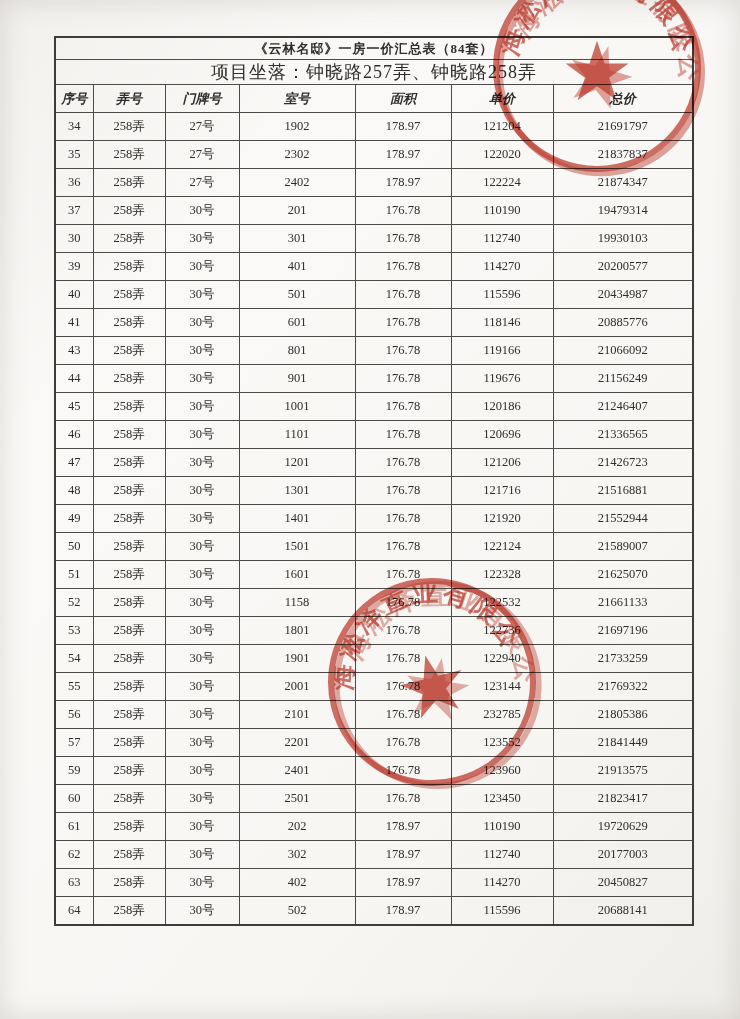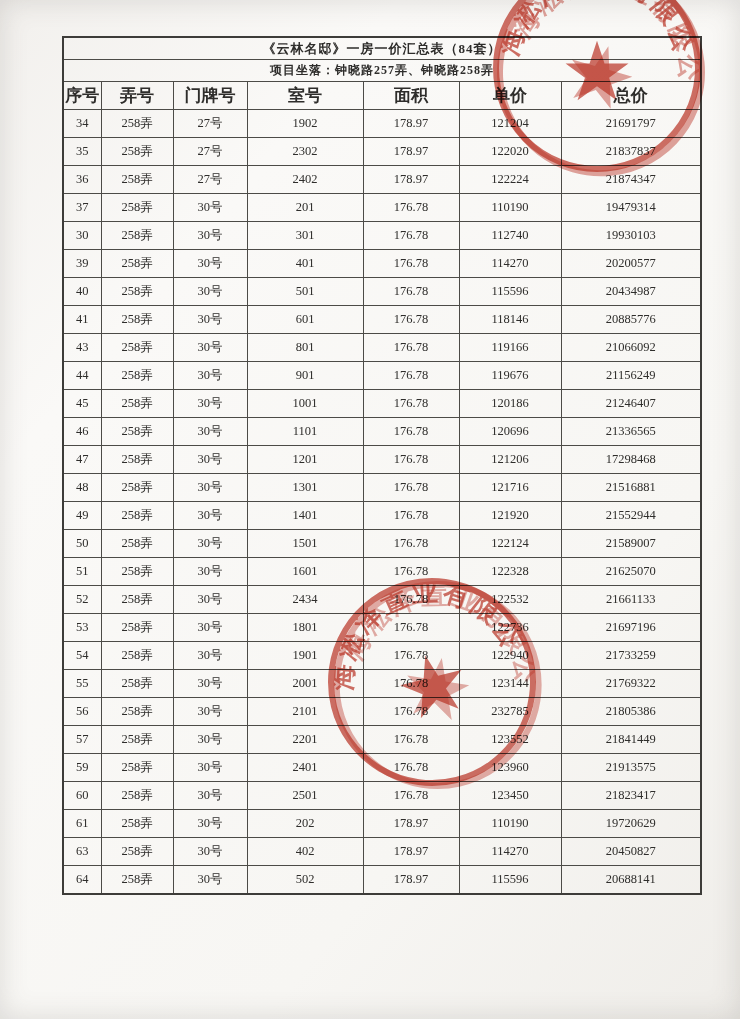--- a/index.html
+++ b/index.html
@@ -7,32 +7,32 @@
     width:740px;height:1019px;
     background:#e9e7e4;
     font-family:"Liberation Serif","DejaVu Serif",serif;
   }
   .page{
     position:relative;width:740px;height:1019px;overflow:hidden;
     background:linear-gradient(130deg,#f2f0ed 0%,#faf9f7 25%,#f7f6f3 70%,#efede9 100%);
     box-shadow:inset 0 0 28px rgba(90,85,75,.18);
   }
   table.price{
-    position:absolute;left:62px;top:36px;width:638px;
+    position:absolute;left:54px;top:36px;width:638px;
     border-collapse:collapse;table-layout:fixed;
     color:#2e2d2b;border:2px solid #3d3c39;
   }
   .price td,.price th{
     border:1px solid #4c4b47;text-align:center;
     overflow:hidden;white-space:nowrap;padding:0;
     font-weight:normal;
   }
   .title-row td{height:21px;font-size:13px;font-weight:bold;letter-spacing:1px;}
-  .loc-row td{height:21px;font-size:12px;font-weight:bold;letter-spacing:1px;}
-  .header-row th{height:27px;font-size:17px;font-weight:bold;}
+  .loc-row td{height:21px;font-size:18px;font-weight:normal;letter-spacing:1px;}
+  .header-row th{height:27px;font-size:13px;font-weight:bold;font-style:italic;}
   .price tbody td{height:27px;font-size:12.5px;}
   
   .stamp{position:absolute;width:220px;height:220px;pointer-events:none;mix-blend-mode:multiply;}
   .stamp svg{position:absolute;left:0;top:0;width:220px;height:220px;color:#c0392b;}
   .stamp-top{left:487px;top:-42px;}
   .stamp-mid{left:322px;top:572px;}
   .stamp svg.s1{opacity:.72;}
   .stamp svg.s2{opacity:.45;transform:rotate(16deg) translate(5px,3px);}
   .stamp-mid svg.s1{transform:rotate(-14deg);}
   .stamp-mid svg.s2{transform:rotate(9deg) translate(6px,2px);opacity:.4;}
@@ -178,21 +178,21 @@
           <td>120696</td>
           <td>21336565</td>
         </tr>
         <tr>
           <td>47</td>
           <td>258弄</td>
           <td>30号</td>
           <td>1201</td>
           <td>176.78</td>
           <td>121206</td>
-          <td>17298468</td>
+          <td>21426723</td>
         </tr>
         <tr>
           <td>48</td>
           <td>258弄</td>
           <td>30号</td>
           <td>1301</td>
           <td>176.78</td>
           <td>121716</td>
           <td>21516881</td>
         </tr>
@@ -220,21 +220,21 @@
           <td>30号</td>
           <td>1601</td>
           <td>176.78</td>
           <td>122328</td>
           <td>21625070</td>
         </tr>
         <tr>
           <td>52</td>
           <td>258弄</td>
           <td>30号</td>
-          <td>2434</td>
+          <td>1158</td>
           <td>176.78</td>
           <td>122532</td>
           <td>21661133</td>
         </tr>
         <tr>
           <td>53</td>
           <td>258弄</td>
           <td>30号</td>
           <td>1801</td>
           <td>176.78</td>
@@ -296,20 +296,29 @@
           <td>21823417</td>
         </tr>
         <tr>
           <td>61</td>
           <td>258弄</td>
           <td>30号</td>
           <td>202</td>
           <td>178.97</td>
           <td>110190</td>
           <td>19720629</td>
+        </tr>
+        <tr>
+          <td>62</td>
+          <td>258弄</td>
+          <td>30号</td>
+          <td>302</td>
+          <td>178.97</td>
+          <td>112740</td>
+          <td>20177003</td>
         </tr>
         <tr>
           <td>63</td>
           <td>258弄</td>
           <td>30号</td>
           <td>402</td>
           <td>178.97</td>
           <td>114270</td>
           <td>20450827</td>
         </tr>

